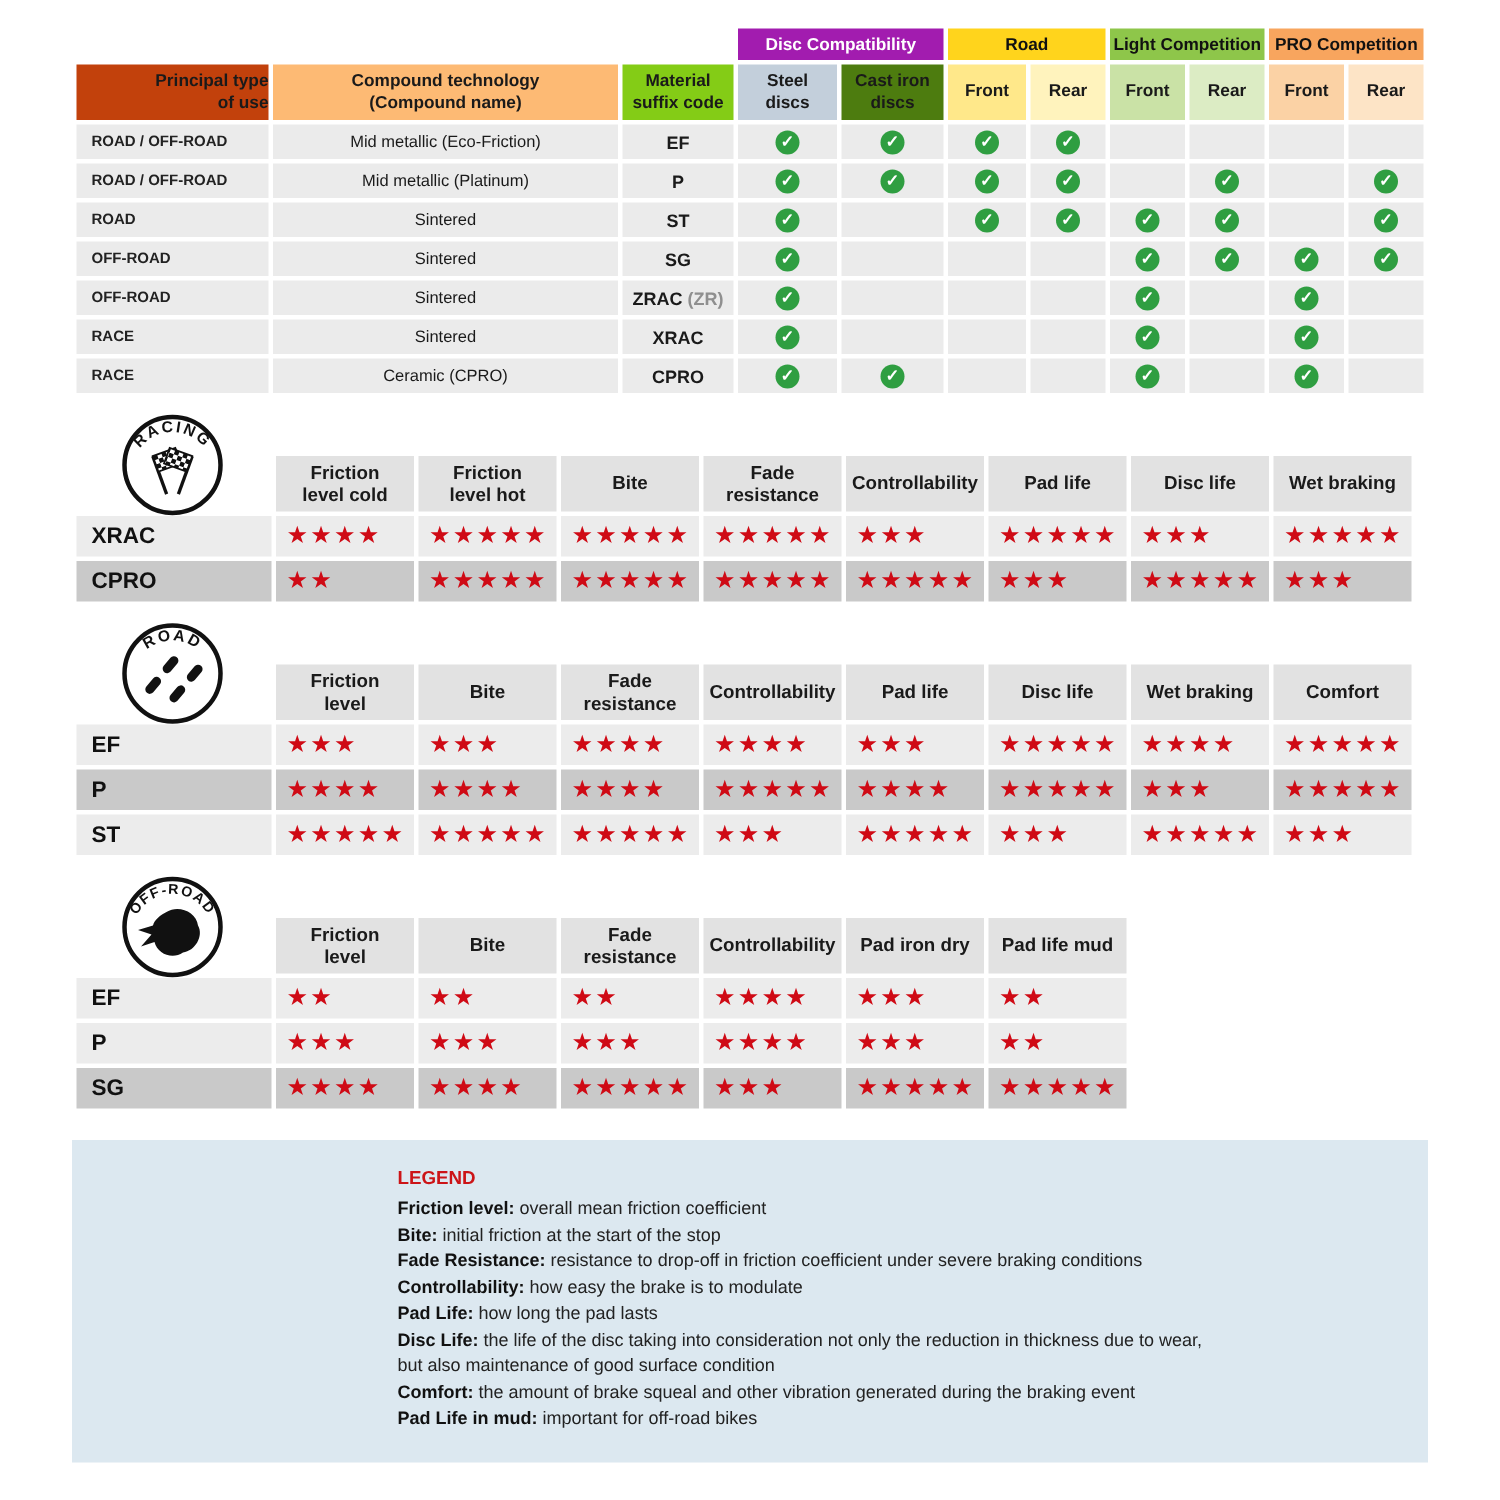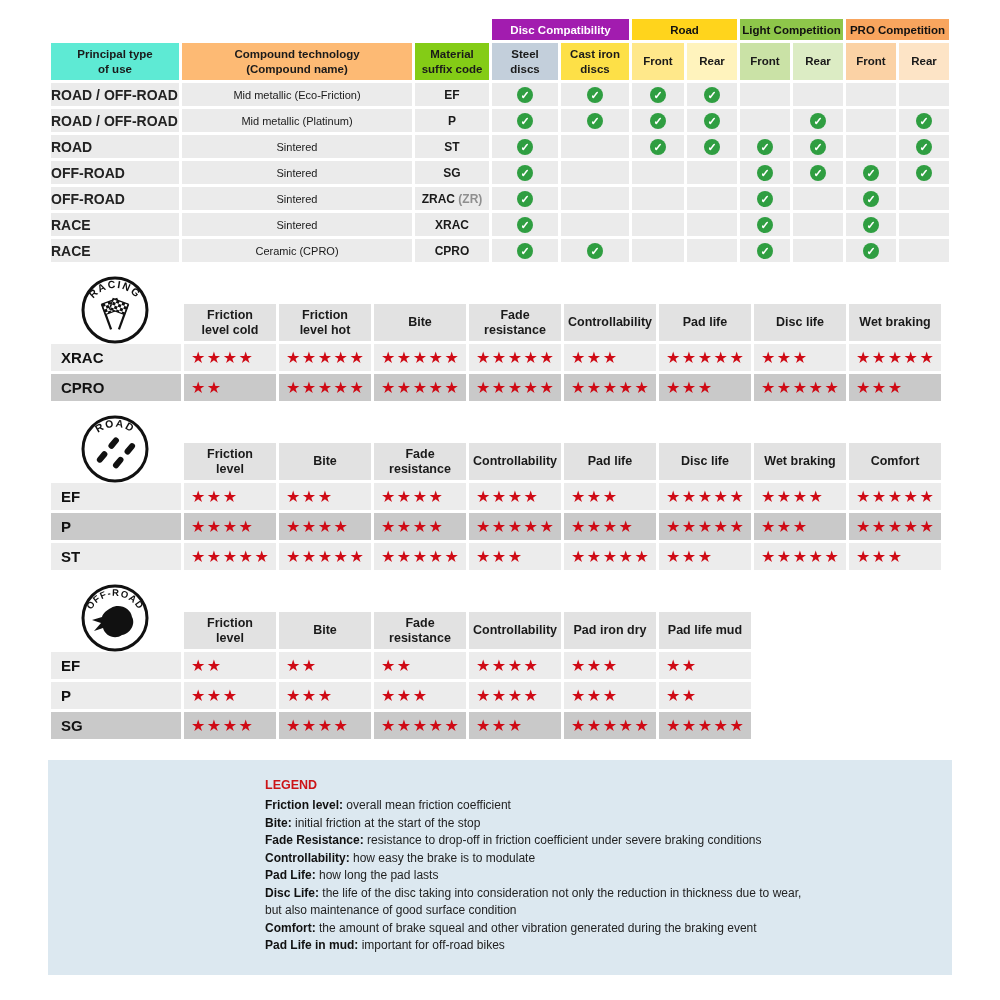--- a/index.html
+++ b/index.html
@@ -12,21 +12,21 @@
 
   table { border-collapse:separate; border-spacing:3px; table-layout:fixed; }
 
   
   .compat { width:100%; }
   .compat th, .compat td { text-align:center; vertical-align:middle; white-space:pre-line; }
   .compat .group-row th { height:21px; font-weight:bold; font-size:11.5px; }
   .compat .group-row th.nobg { background:transparent; }
   .compat .head-row th { height:37px; font-size:11.5px; font-weight:bold; line-height:1.25; }
   .compat tbody td { height:23px; background:var(--row-bg); font-size:11.5px; }
-  .compat td.use { font-weight:bold; font-size:14px; text-align:left; color:#222; }
+  .compat td.use { font-weight:bold; font-size:10px; text-align:left; padding-left:10px; color:#222; }
   .compat td.compound { font-size:11px; }
   .compat td.code { font-weight:bold; font-size:12px; }
   .code-note { color:#8f8f8f; font-weight:bold; }
   .check {
     display:inline-block; width:16px; height:16px; border-radius:50%;
     background:var(--check); color:#fff; font-size:11px; line-height:16px;
     font-weight:bold; text-align:center;
   }
 
   
@@ -65,29 +65,29 @@
       </colgroup>
       <thead>
         <tr class="group-row">
           <th class="nobg" colspan="3"></th>
           <th colspan="2" style="background: #a21caf; color: rgb(255, 255, 255); margin-top: 28px;">Disc Compatibility</th>
           <th colspan="2" style="background: rgb(255, 212, 28); color: rgb(17, 17, 17);">Road</th>
           <th colspan="2" style="background: rgb(142, 198, 74); color: rgb(17, 17, 17);">Light Competition</th>
           <th colspan="2" style="background: rgb(248, 165, 94); color: rgb(17, 17, 17);">PRO Competition</th>
         </tr>
         <tr class="head-row">
-          <th style="background: #5eead4;">Principal type
+          <th style="background: #c2410c; text-align: right;">Principal type
 of use</th>
           <th style="background: #fdba74;">Compound technology
 (Compound name)</th>
           <th style="background: #84cc16;">Material
 suffix code</th>
           <th style="background: rgb(195, 207, 219);">Steel
 discs</th>
-          <th style="background: #fde047;">Cast iron
+          <th style="background: #4d7c0f;">Cast iron
 discs</th>
           <th style="background: rgb(255, 232, 138);">Front</th>
           <th style="background: rgb(255, 243, 189);">Rear</th>
           <th style="background: rgb(202, 226, 166);">Front</th>
           <th style="background: rgb(220, 236, 196);">Rear</th>
           <th style="background: rgb(251, 210, 165);">Front</th>
           <th style="background: rgb(253, 228, 198);">Rear</th>
         </tr>
       </thead>
       <tbody>

